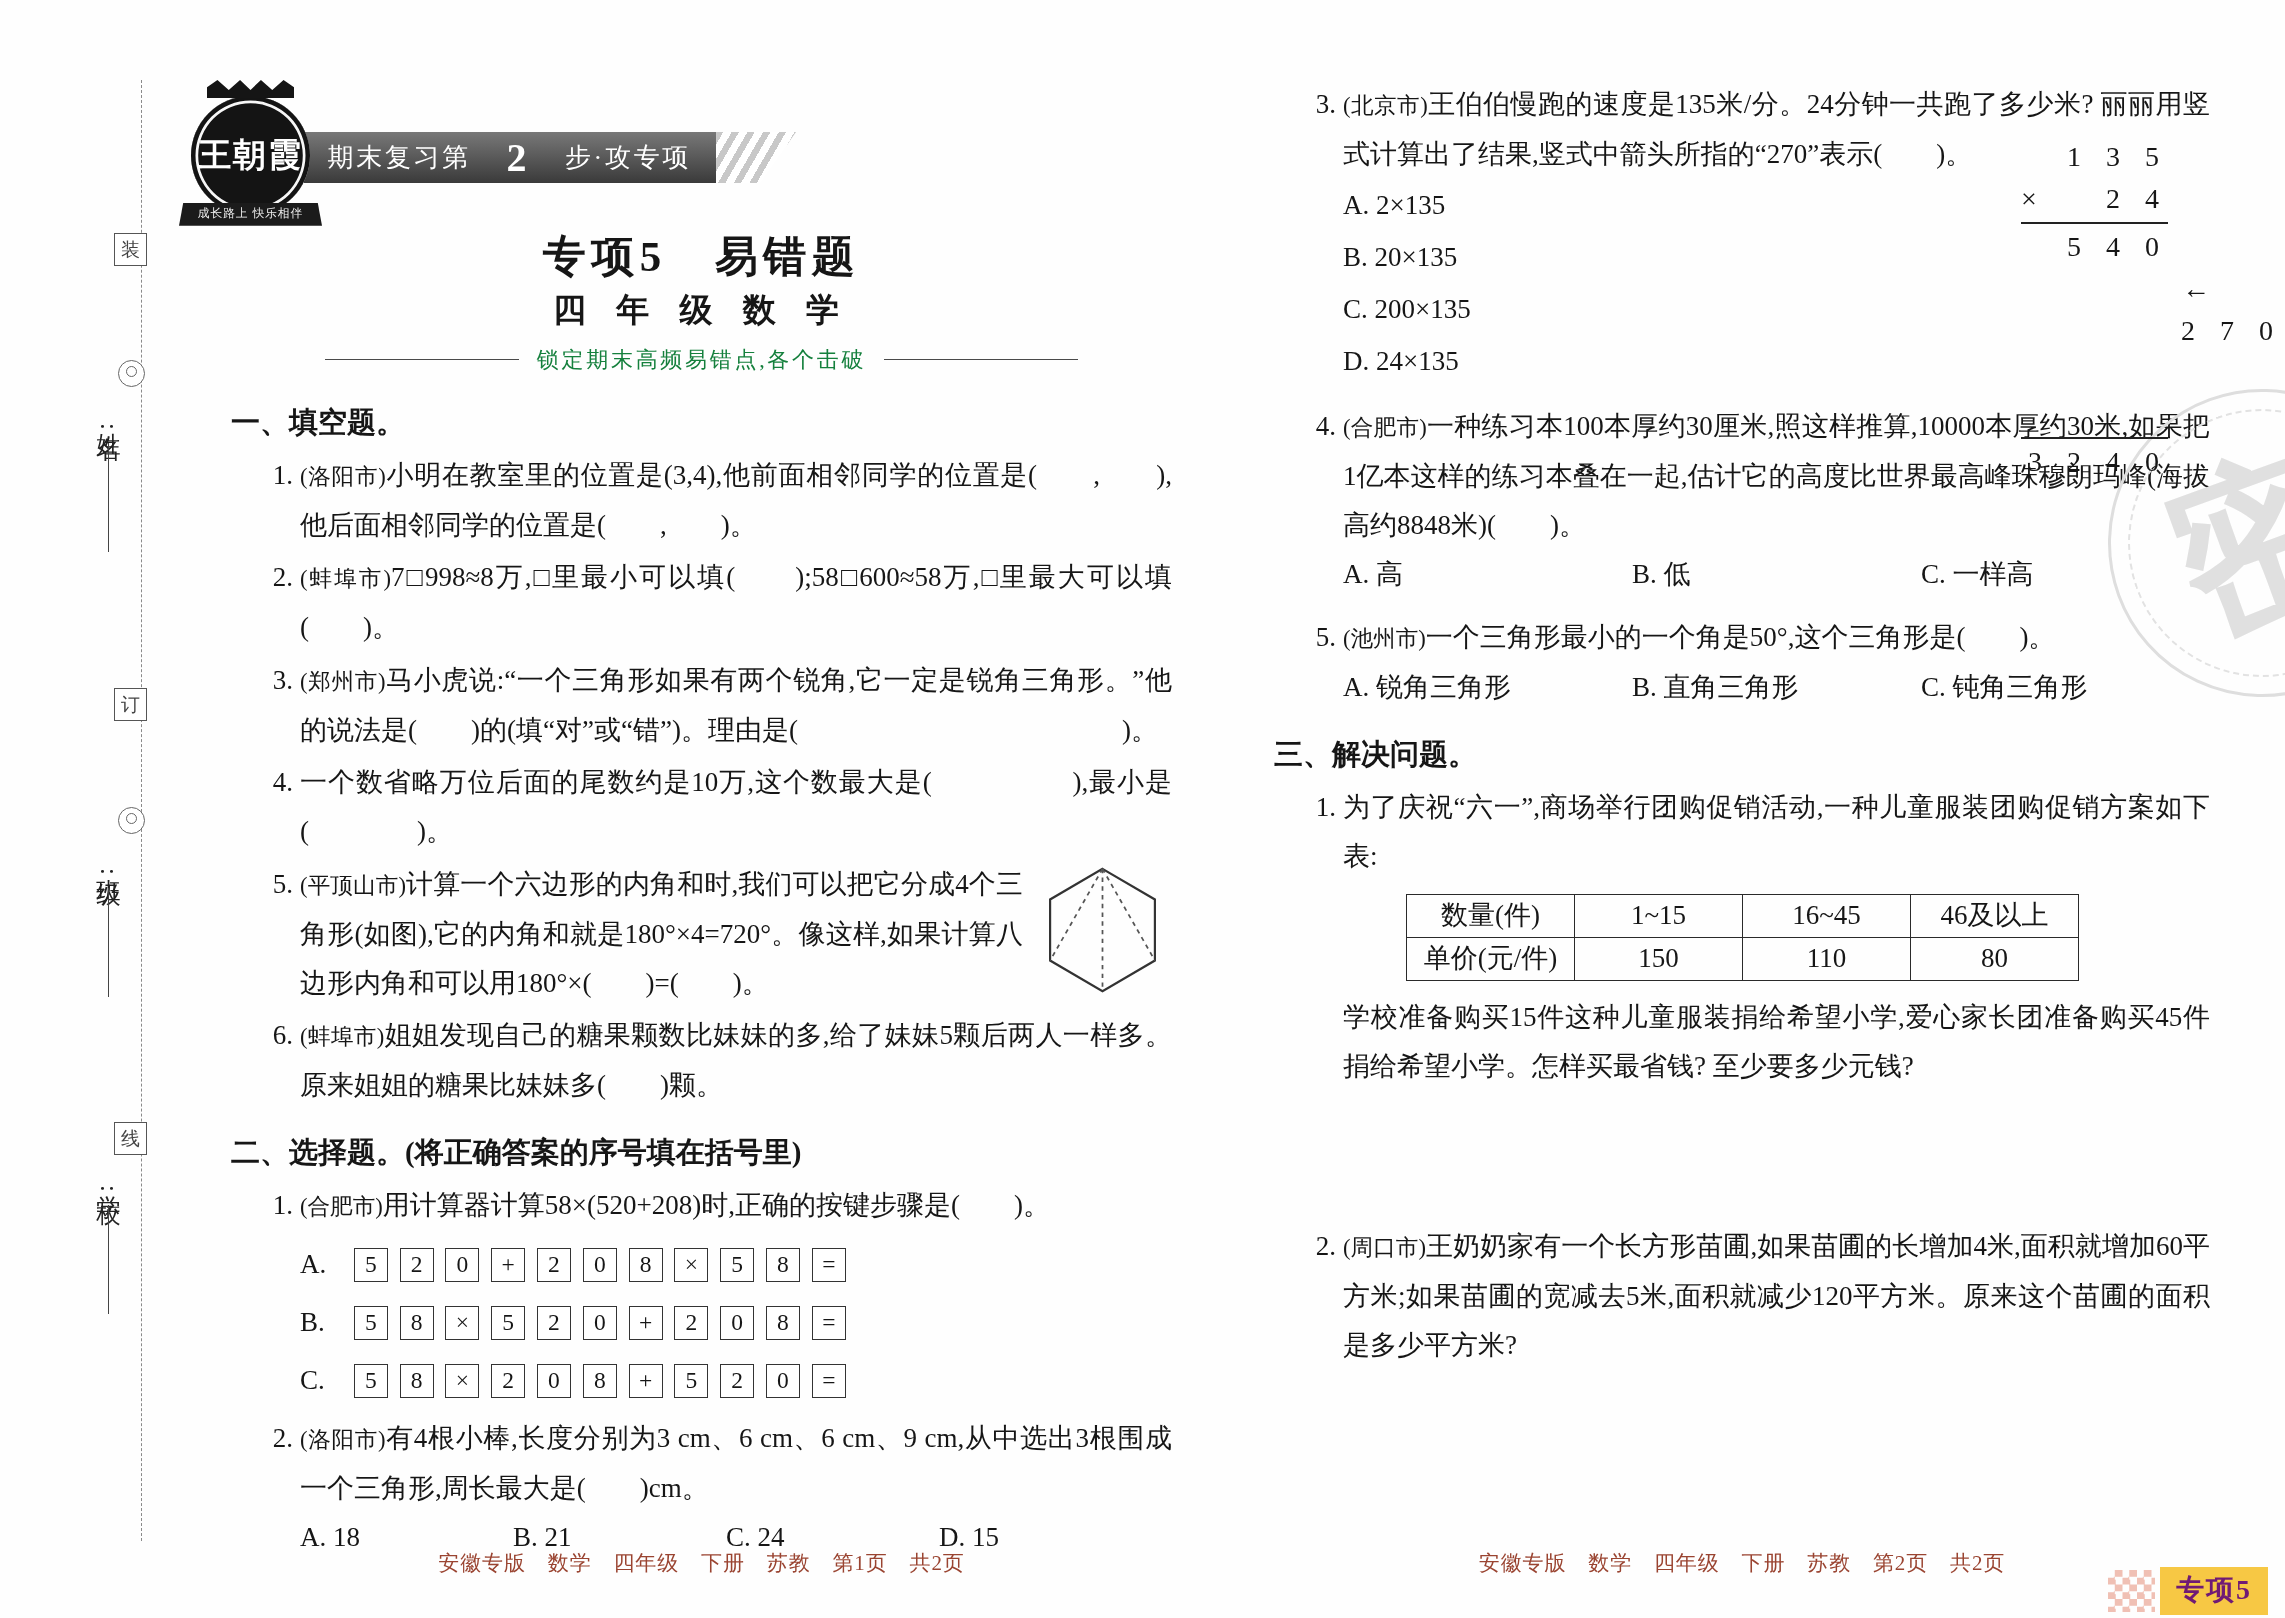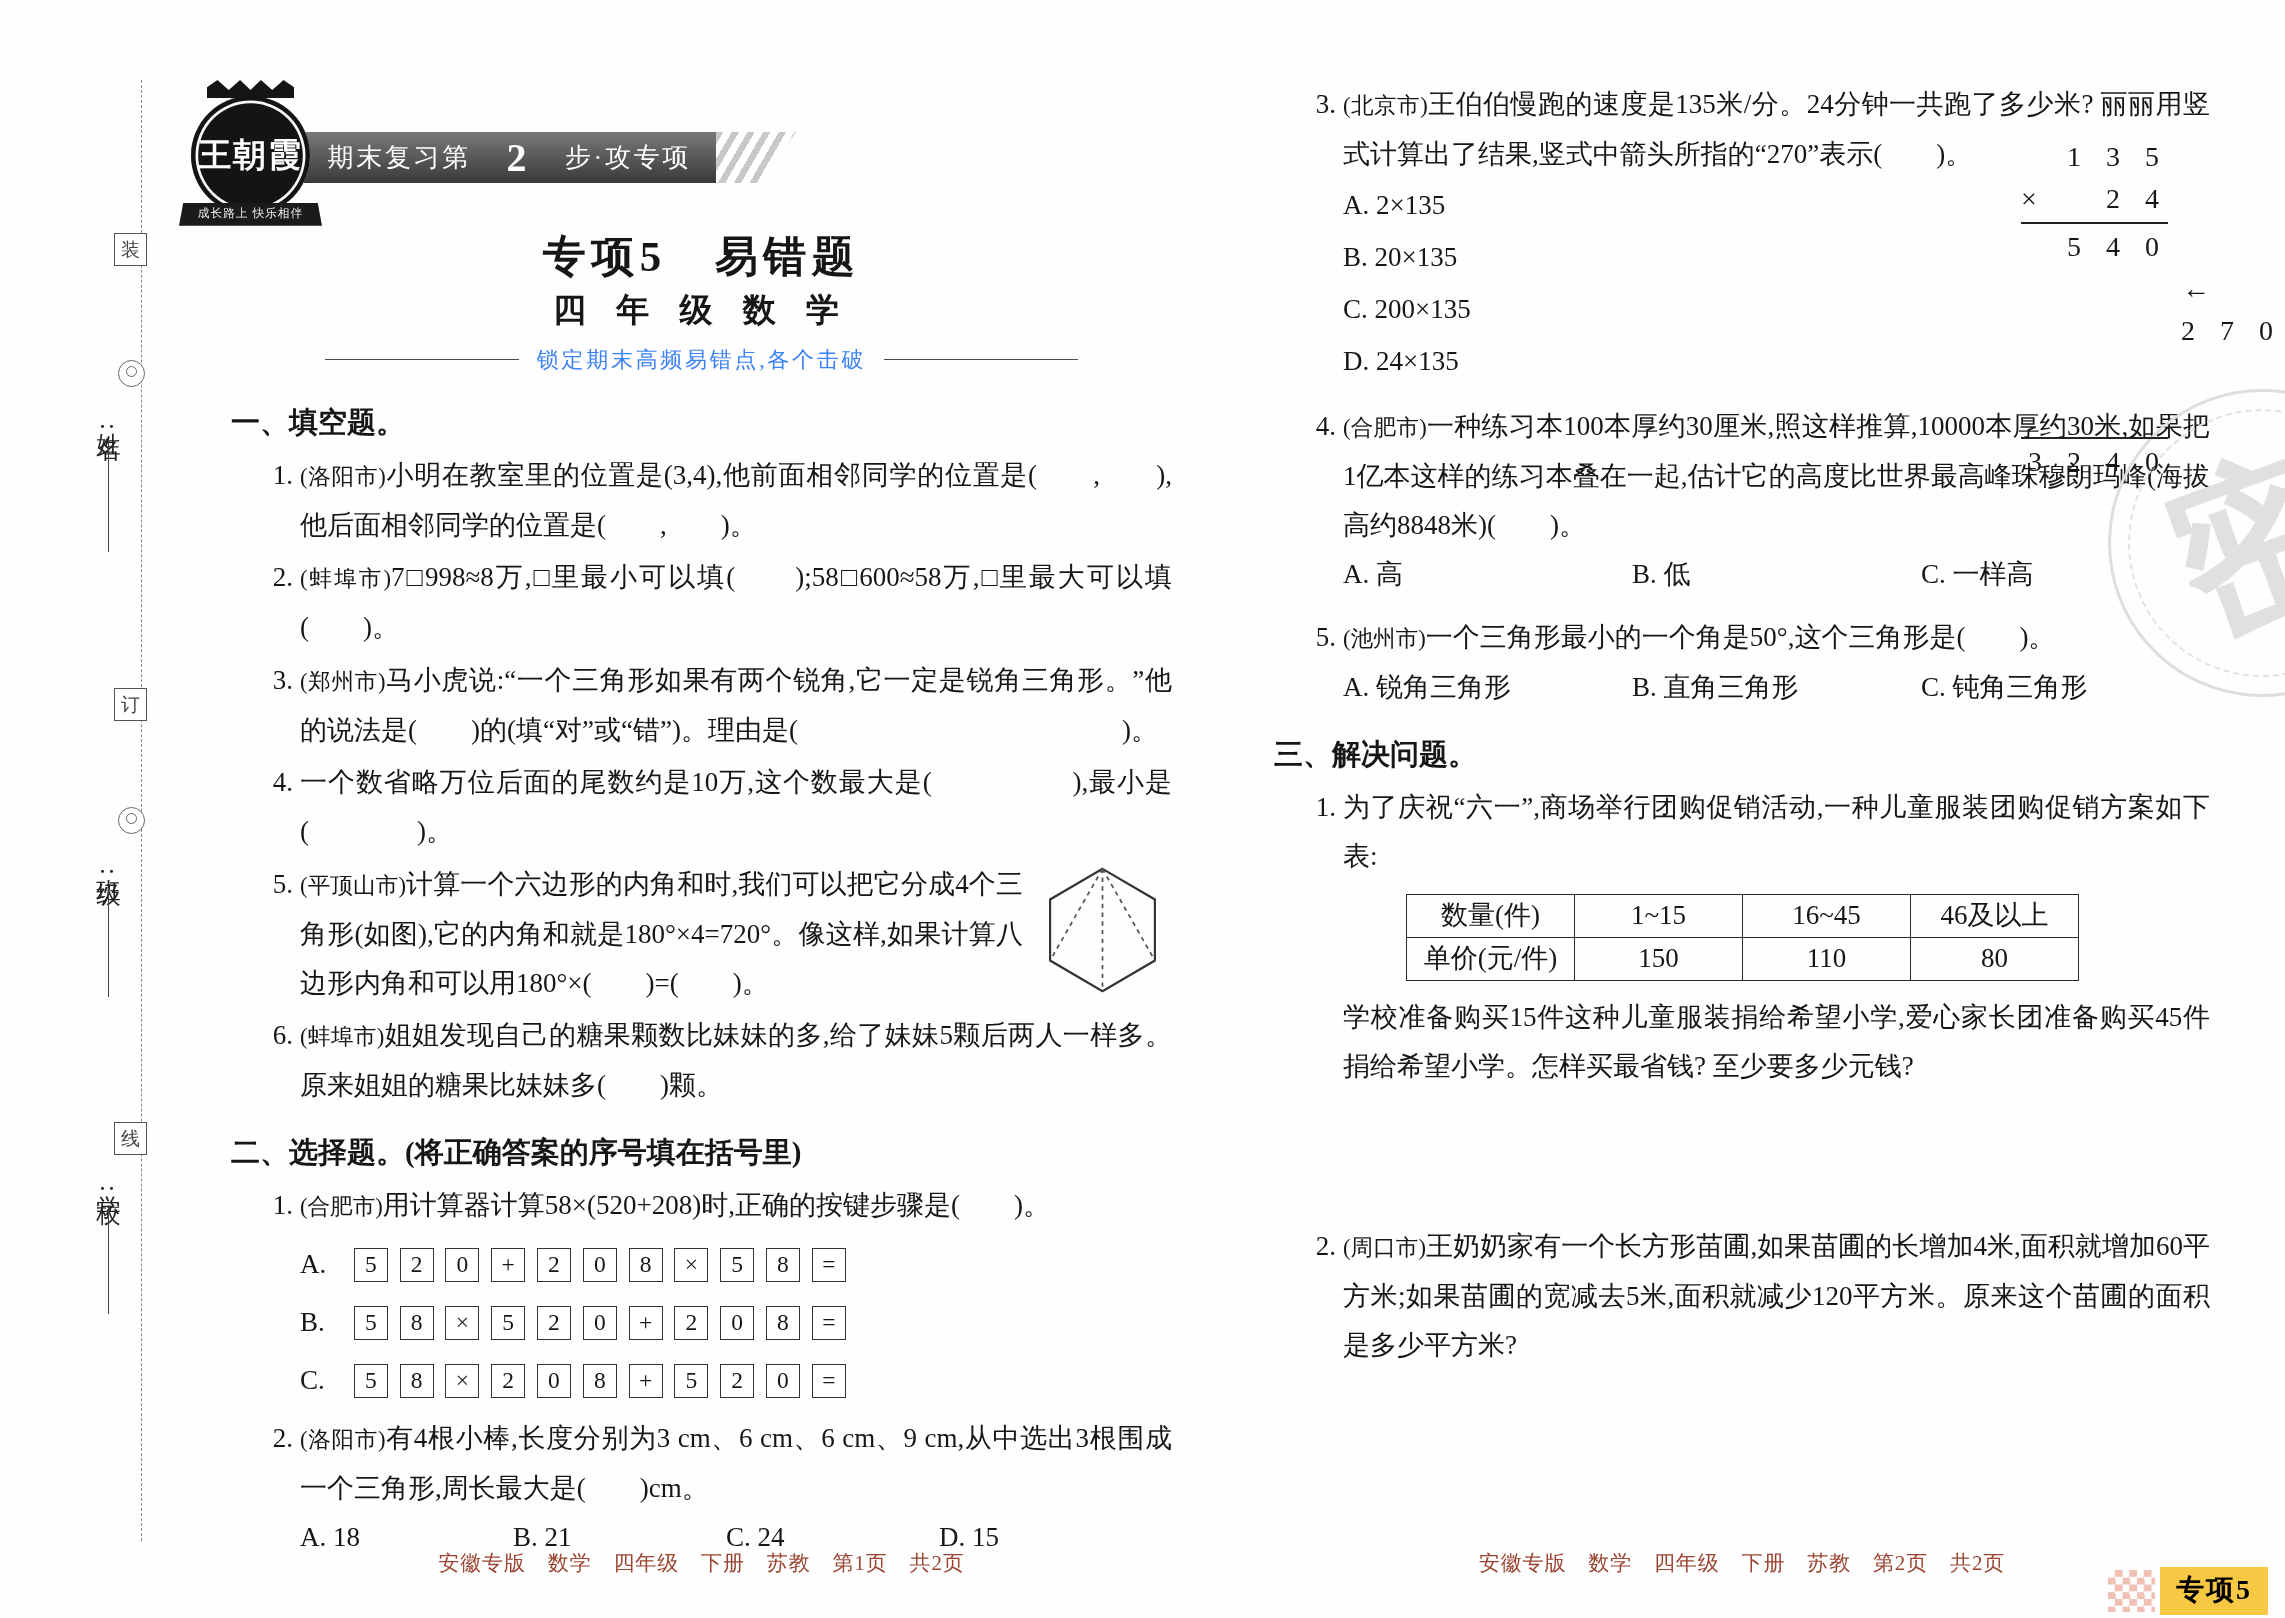--- a/index.html
+++ b/index.html
@@ -37,21 +37,21 @@
 
   
   .page-left  { position:absolute; left:231px;  top:80px; width:941px; }
   .page-right { position:absolute; left:1274px; top:80px; width:936px; }
   .header-space { height:152px; }
 
   .title { text-align:center; font-size:43px; font-weight:bold; letter-spacing:5.4px; line-height:49px; margin-bottom:9px; }
   .subtitle { text-align:center; font-size:33px; font-weight:bold; letter-spacing:11px; line-height:40px; margin-bottom:14.5px; }
   .tagline-row { display:flex; align-items:center; justify-content:center; gap:18px; margin-bottom:27px; }
   .tagline-rule { width:194px; border-top:1.8px solid #4a4a4a; }
-  .tagline { font-size:22px; letter-spacing:2.7px; color:#3b82f6; }
+  .tagline { font-size:22px; letter-spacing:2.7px; color:#15803d; }
 
   .sec-heading { font-size:29px; font-weight:bold; line-height:40px; margin:7.2px 0 9px; }
   .sec-heading.mt { margin-top:22px; }
 
   .q { position:relative; padding-left:69px; font-size:27px; line-height:49px; margin-bottom:3.6px; text-align:justify; }
   .q .num { position:absolute; left:20px; width:42px; text-align:right; }
   .city { font-size:22.6px; }
   .mb-lg { margin-bottom:14.5px; }
 
   
@@ -88,21 +88,21 @@
   .watermark-inner { width:268px; height:268px; border:2.7px dashed #e2e2e2; border-radius:50%;
     display:flex; align-items:center; justify-content:center; font-size:176px; font-weight:bold; color:#e0e0e0; }
 
   
   .footer { position:absolute; top:1549px; font-size:21px; color:#9a4431; letter-spacing:0.9px; text-align:center; }
   .footer-left  { left:231px;  width:941px; }
   .footer-right { left:1274px; width:936px; }
   .corner { position:absolute; right:18px; top:1567px; display:flex; align-items:center; z-index:4; }
   .pixel-decor { width:47px; height:42px; margin-right:5.4px;
     background:conic-gradient(#f0c0b4 25%, transparent 0 50%, #f0c0b4 0 75%, transparent 0) 0 0/14.5px 14.5px; }
-  .corner-label { background:#f7c844; color:#000000; font-size:28px; font-weight:bold; padding:3.6px 16.3px 6.3px; letter-spacing:1.8px; }
+  .corner-label { background:#f7c844; color:#701a75; font-size:28px; font-weight:bold; padding:3.6px 16.3px 6.3px; letter-spacing:1.8px; }
 </style>
 </head>
 <body>
 
 <div class="sheet">
 
   <div class="binding-line"></div>
   <div class="m-orn-box" style="top:233px">
       <span>装</span>
     </div>

